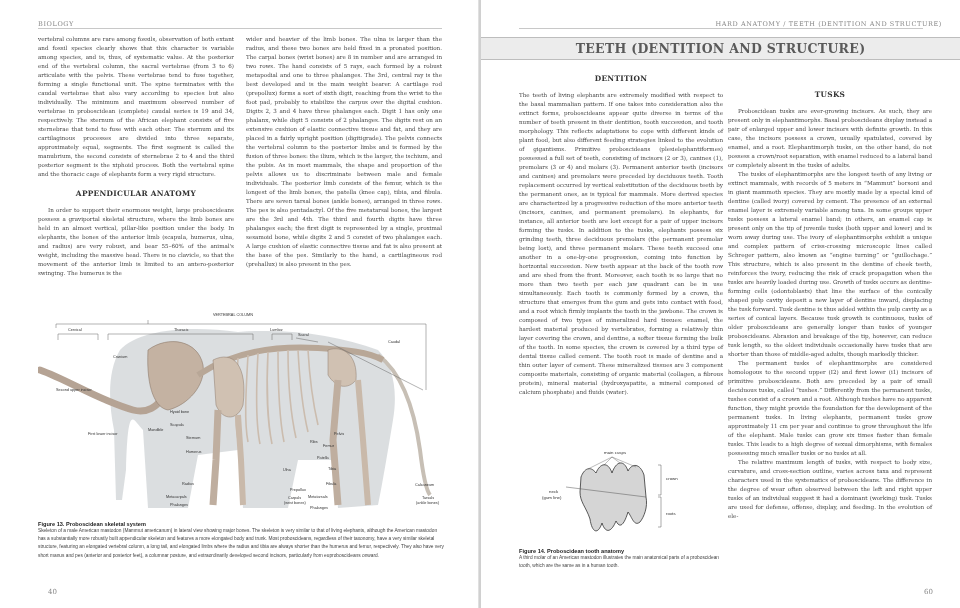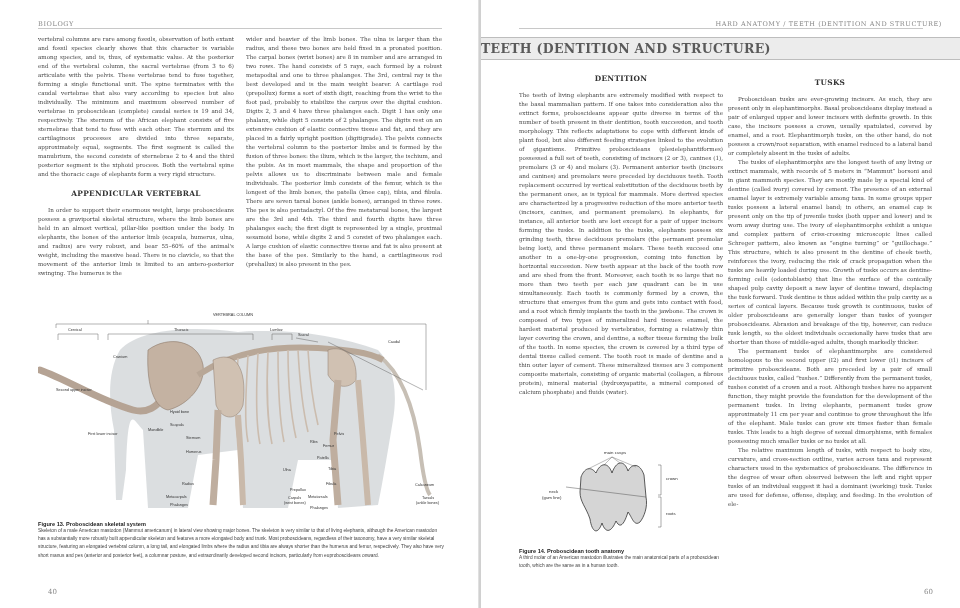--- a/index.html
+++ b/index.html
@@ -17,21 +17,21 @@
   .head-rule { position: absolute; top: 28px; height: 1px; background: #c8c8c8; }
   .hr-left { left: 38px; width: 404px; }
   .hr-right { left: 38px; width: 404px; }
 
   .col { position: absolute; font-size: 5.6px; line-height: 9.0px; text-align: justify; color: #444; }
   .col p { margin: 0; }
   .col p.indent { text-indent: 10px; }
 
   .section-title { font-size: 7.4px; font-weight: bold; text-align: center; color: #333; letter-spacing: 0.3px; margin: 10px 0 8px; }
 
-  .banner { position: absolute; left: 0; top: 37px; width: 479px; height: 23px; background: #ececec; border-top: 1px solid #bdbdbd; border-bottom: 1px solid #bdbdbd; display: flex; align-items: center; justify-content: flex-start; }
+  .banner { position: absolute; left: 0; top: 37px; width: 479px; height: 23px; background: #ececec; border-top: 1px solid #bdbdbd; border-bottom: 1px solid #bdbdbd; display: flex; align-items: center; justify-content: center; }
   .banner-title { font-size: 12.5px; font-weight: bold; color: #5a5a5a; letter-spacing: 0.3px; }
 
   .page-number { position: absolute; top: 588px; font-size: 7px; color: #888; }
 
   .fig13 { position: absolute; left: 38px; top: 310px; width: 408px; height: 212px; }
   .fig-label { position: absolute; font-family: "Liberation Sans", sans-serif; font-size: 3.8px; color: #333; white-space: nowrap; }
   .fig-caption { position: absolute; font-family: "Liberation Sans", sans-serif; color: #333; }
   .cap-title { font-size: 5.6px; font-weight: bold; color: #222; }
   .cap-text { font-size: 4.8px; line-height: 8.2px; color: #444; }
 
@@ -39,21 +39,21 @@
 </style>
 </head>
 <body>
 
 <div class="page page-left">
   <div class="running-head rh-left">BIOLOGY</div>
   <div class="head-rule hr-left"></div>
 
   <div class="col" style="left:38px; top:35px; width:196px;">
     <p>vertebral columns are rare among fossils, observation of both extant and fossil species clearly shows that this character is variable among species, and is, thus, of systematic value. At the posterior end of the vertebral column, the sacral vertebrae (from 3 to 6) articulate with the pelvis. These vertebrae tend to fuse together, forming a single functional unit. The spine terminates with the caudal vertebrae that also vary according to species but also individually. The minimum and maximum observed number of vertebrae in proboscidean (complete) caudal series is 19 and 34, respectively. The sternum of the African elephant consists of five sternebrae that tend to fuse with each other. The sternum and its cartilaginous processes are divided into three separate, approximately equal, segments. The first segment is called the manubrium, the second consists of sternebrae 2 to 4 and the third posterior segment is the xiphoid process. Both the vertebral spine and the thoracic cage of elephants form a very rigid structure.</p>
-    <div class="section-title">APPENDICULAR VERTEBRAL</div>
+    <div class="section-title">APPENDICULAR ANATOMY</div>
     <p class="indent">In order to support their enormous weight, large proboscideans possess a graviportal skeletal structure, where the limb bones are held in an almost vertical, pillar-like position under the body. In elephants, the bones of the anterior limb (scapula, humerus, ulna, and radius) are very robust, and bear 55–60% of the animal's weight, including the massive head. There is no clavicle, so that the movement of the anterior limb is limited to an antero-posterior swinging. The humerus is the</p>
   </div>
 
   <div class="col" style="left:246px; top:35px; width:196px;">
     <p>wider and heavier of the limb bones. The ulna is larger than the radius, and these two bones are held fixed in a pronated position. The carpal bones (wrist bones) are 8 in number and are arranged in two rows. The hand consists of 5 rays, each formed by a robust metapodial and one to three phalanges. The 3rd, central ray is the best developed and is the main weight bearer. A cartilage rod (prepollux) forms a sort of sixth digit, reaching from the wrist to the foot pad, probably to stabilize the carpus over the digital cushion. Digits 2, 3 and 4 have three phalanges each. Digit 1 has only one phalanx, while digit 5 consists of 2 phalanges. The digits rest on an extensive cushion of elastic connective tissue and fat, and they are placed in a fairly upright position (digitigrade). The pelvis connects the vertebral column to the posterior limbs and is formed by the fusion of three bones: the ilium, which is the larger, the ischium, and the pubis. As in most mammals, the shape and proportion of the pelvis allows us to discriminate between male and female individuals. The posterior limb consists of the femur, which is the longest of the limb bones, the patella (knee cap), tibia, and fibula. There are seven tarsal bones (ankle bones), arranged in three rows. The pes is also pentadactyl. Of the five metatarsal bones, the largest are the 3rd and 4th. The third and fourth digits have three phalanges each; the first digit is represented by a single, proximal sesamoid bone, while digits 2 and 5 consist of two phalanges each. A large cushion of elastic connective tissue and fat is also present at the base of the pes. Similarly to the hand, a cartilagineous rod (prehallux) is also present in the pes.</p>
   </div>
 
   <div class="fig13">
     <svg width="408" height="212" viewBox="0 0 408 212" style="position:absolute;left:0;top:0;">
 
@@ -150,21 +150,21 @@
   <div class="banner">
     <div class="banner-title">TEETH (DENTITION AND STRUCTURE)</div>
   </div>
 
   <div class="col" style="left:38px; top:70px; width:204px;">
     <div class="section-title" style="margin-top:4px;">DENTITION</div>
     <p>The teeth of living elephants are extremely modified with respect to the basal mammalian pattern. If one takes into consideration also the extinct forms, proboscideans appear quite diverse in terms of the number of teeth present in their dentition, tooth succession, and tooth morphology. This reflects adaptations to cope with different kinds of plant food, but also different feeding strategies linked to the evolution of gigantisms. Primitive proboscideans (plesielephantiformes) possessed a full set of teeth, consisting of incisors (2 or 3), canines (1), premolars (3 or 4) and molars (3). Permanent anterior teeth (incisors and canines) and premolars were preceded by deciduous teeth. Tooth replacement occurred by vertical substitution of the deciduous teeth by the permanent ones, as is typical for mammals. More derived species are characterized by a progressive reduction of the more anterior teeth (incisors, canines, and permanent premolars). In elephants, for instance, all anterior teeth are lost except for a pair of upper incisors forming the tusks. In addition to the tusks, elephants possess six grinding teeth, three deciduous premolars (the permanent premolar being lost), and three permanent molars. These teeth succeed one another in a one-by-one progression, coming into function by horizontal succession. New teeth appear at the back of the tooth row and are shed from the front. Moreover, each tooth is so large that no more than two teeth per each jaw quadrant can be in use simultaneously. Each tooth is commonly formed by a crown, the structure that emerges from the gum and gets into contact with food, and a root which firmly implants the tooth in the jawbone. The crown is composed of two types of mineralized hard tissues: enamel, the hardest material produced by vertebrates, forming a relatively thin layer covering the crown, and dentine, a softer tissue forming the bulk of the tooth. In some species, the crown is covered by a third type of dental tissue called cement. The tooth root is made of dentine and a thin outer layer of cement. These mineralized tissues are 3 component composite materials, consisting of organic material (collagen, a fibrous protein), mineral material (hydroxyapatite, a mineral composed of calcium phosphate) and fluids (water).</p>
   </div>
 
   <div class="col" style="left:247px; top:70px; width:204px;">
-    <div class="section-title" style="margin-top:8px;">TUSKS</div>
+    <div class="section-title" style="margin-top:20px;">TUSKS</div>
     <p class="indent">Proboscidean tusks are ever-growing incisors. As such, they are present only in elephantimorphs. Basal proboscideans display instead a pair of enlarged upper and lower incisors with definite growth. In this case, the incisors possess a crown, usually spatulated, covered by enamel, and a root. Elephantimorph tusks, on the other hand, do not possess a crown/root separation, with enamel reduced to a lateral band or completely absent in the tusks of adults.</p>
     <p class="indent">The tusks of elephantimorphs are the longest teeth of any living or extinct mammals, with records of 5 meters in “Mammut” borsoni and in giant mammoth species. They are mostly made by a special kind of dentine (called ivory) covered by cement. The presence of an external enamel layer is extremely variable among taxa. In some groups upper tusks possess a lateral enamel band; in others, an enamel cap is present only on the tip of juvenile tusks (both upper and lower) and is worn away during use. The ivory of elephantimorphs exhibit a unique and complex pattern of criss-crossing microscopic lines called Schreger pattern, also known as “engine turning” or “guillochage.” This structure, which is also present in the dentine of cheek teeth, reinforces the ivory, reducing the risk of crack propagation when the tusks are heavily loaded during use. Growth of tusks occurs as dentine-forming cells (odontoblasts) that line the surface of the conically shaped pulp cavity deposit a new layer of dentine inward, displacing the tusk forward. Tusk dentine is thus added within the pulp cavity as a series of conical layers. Because tusk growth is continuous, tusks of older proboscideans are generally longer than tusks of younger proboscideans. Abrasion and breakage of the tip, however, can reduce tusk length, so the oldest individuals occasionally have tusks that are shorter than those of middle-aged adults, though markedly thicker.</p>
     <p class="indent">The permanent tusks of elephantimorphs are considered homologous to the second upper (I2) and first lower (i1) incisors of primitive proboscideans. Both are preceded by a pair of small deciduous tusks, called “tushes.” Differently from the permanent tusks, tushes consist of a crown and a root. Although tushes have no apparent function, they might provide the foundation for the development of the permanent tusks. In living elephants, permanent tusks grow approximately 11 cm per year and continue to grow throughout the life of the elephant. Male tusks can grow six times faster than female tusks. This leads to a high degree of sexual dimorphisms, with females possessing much smaller tusks or no tusks at all.</p>
     <p class="indent">The relative maximum length of tusks, with respect to body size, curvature, and cross-section outline, varies across taxa and represent characters used in the systematics of proboscideans. The difference in the degree of wear often observed between the left and right upper tusks of an individual suggest it had a dominant (working) tusk. Tusks are used for defense, offense, display, and feeding. In the evolution of ele-</p>
   </div>
 </div>
 
 <div class="fig14">
   <svg width="200" height="100" viewBox="0 0 200 100" style="position:absolute;left:0;top:0;">
     <path d="M65,30 C68,22 74,18 80,26 C84,16 92,14 96,26 C100,14 108,12 112,24 C116,16 124,16 128,28 L130,50 C132,60 128,70 124,75 C118,80 116,70 112,65 C108,78 104,82 100,74 C96,84 90,88 86,76 C82,88 76,86 74,72 C70,60 64,55 64,45 Z" fill="#d5d5d5" stroke="#333" stroke-width="0.8"></path>

